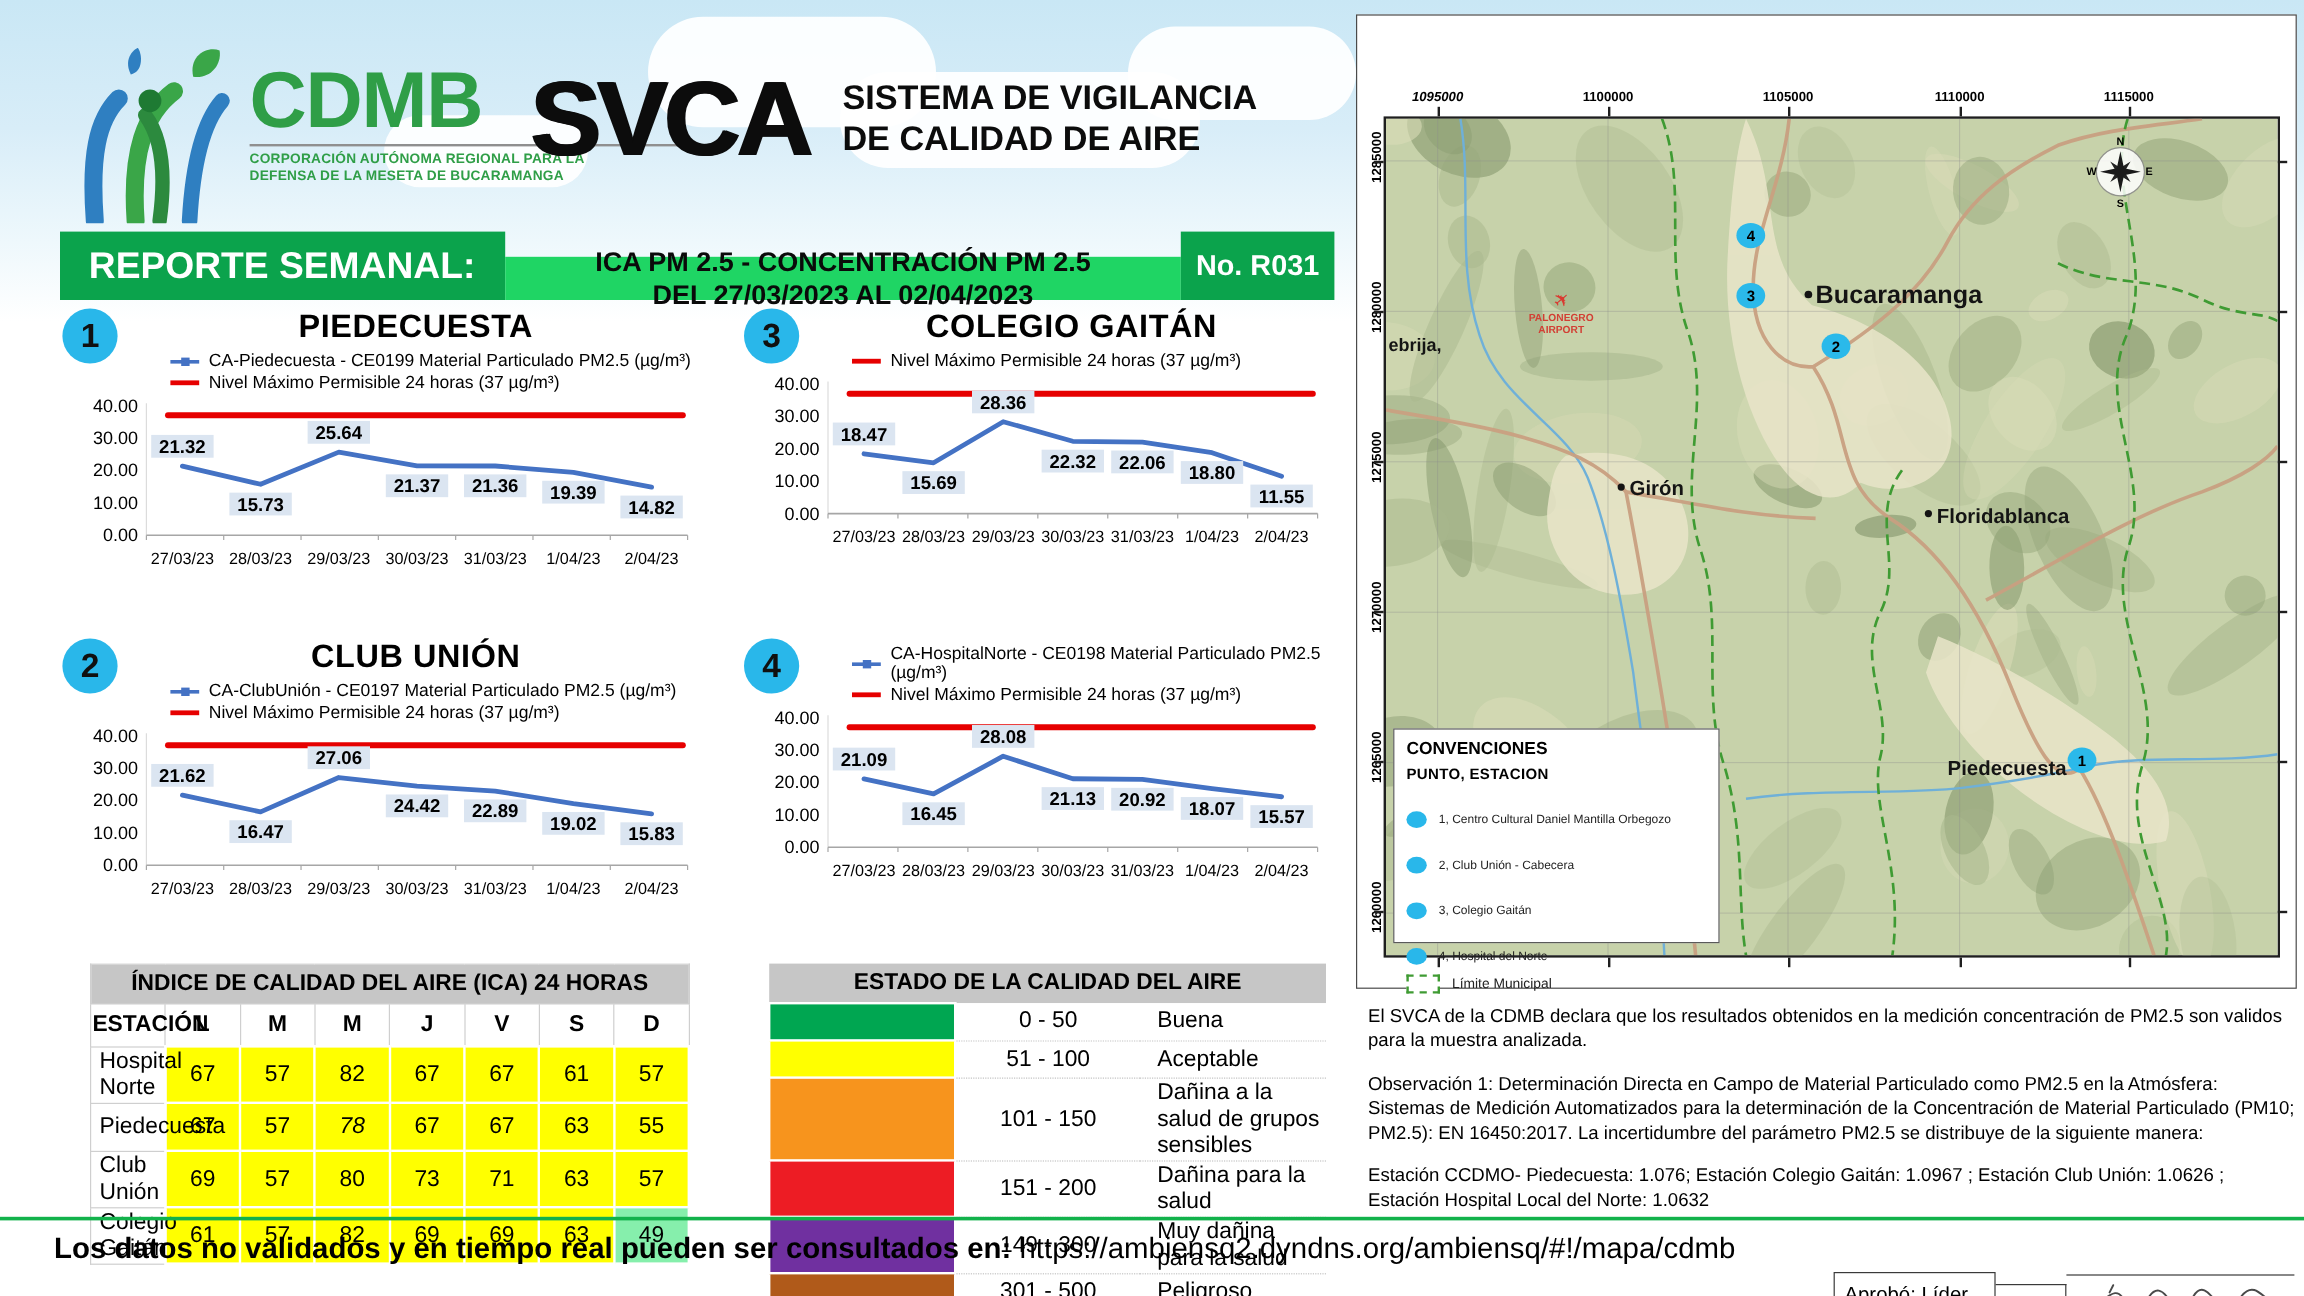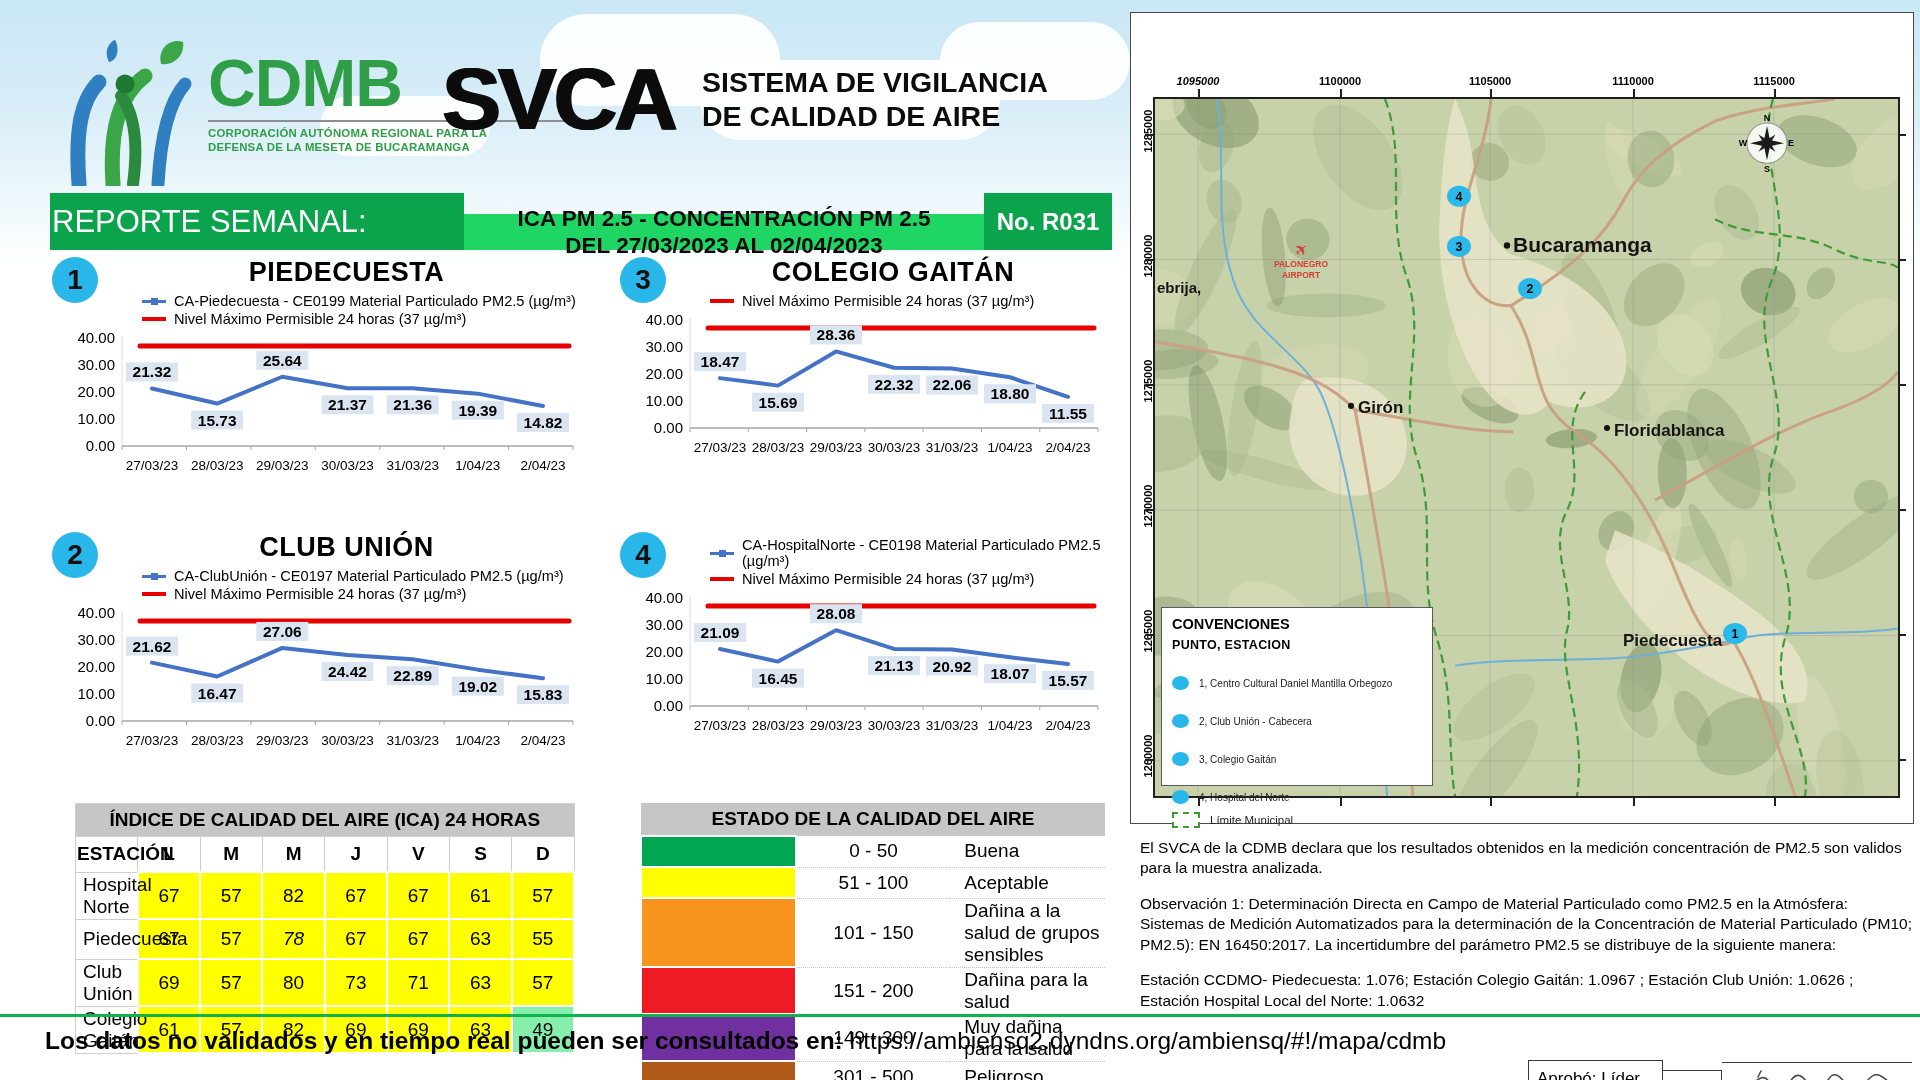--- a/index.html
+++ b/index.html
@@ -12,22 +12,22 @@
   .logo-wrap{position:absolute;left:56px;top:38px;}
   .logo-text{position:absolute;left:208px;top:52px;width:370px;}
   .logo-acronym{font-size:66px;font-weight:bold;color:#2f9e47;line-height:.95;letter-spacing:-1px;}
   .logo-sub{margin-top:5px;border-top:2px solid #8f8f8f;padding-top:4px;
             font-size:11.4px;font-weight:bold;color:#2f9e47;line-height:1.25;letter-spacing:.2px;}
   .svca{position:absolute;left:442px;top:48px;font-size:88px;font-weight:bold;color:#0c0c0c;
         letter-spacing:-3px;text-shadow:1.5px 0 0 #0c0c0c,-1px 0 0 #0c0c0c;}
   .svca-sub{position:absolute;left:702px;top:66px;font-size:28.5px;font-weight:bold;line-height:1.18;color:#0c0c0c;}
   
   .banner{position:absolute;left:50px;top:193px;width:1062px;height:57px;display:flex;}
-  .banner .seg1{width:414px;background:var(--green-dark);color:#fff;font-weight:normal;font-size:31px;
-                display:flex;align-items:center;padding-left:2px;box-sizing:border-box;}
+  .banner .seg1{width:371px;background:var(--green-dark);color:#fff;font-weight:bold;font-size:31px;
+                display:flex;align-items:center;padding-left:24px;box-sizing:border-box;}
   .banner .seg2{flex:1;background:var(--green-bright);color:#0a0a0a;font-weight:bold;font-size:22.5px;
                 display:flex;flex-direction:column;align-items:center;justify-content:center;line-height:1.22;margin-top:21px;}
   .banner .seg3{width:128px;background:var(--green-dark);color:#fff;font-weight:bold;font-size:24px;
                 display:flex;align-items:center;justify-content:center;}
   
   .chart{position:absolute;}
   .chart .badge{position:absolute;left:2px;top:0;width:46px;height:46px;border-radius:50%;
                 background:var(--badge-cyan);color:#101010;font-weight:bold;font-size:28px;
                 display:flex;align-items:center;justify-content:center;}
   .chart .ctitle{margin:0 0 0 58px;text-align:center;font-size:27px;font-weight:bold;letter-spacing:.5px;}

